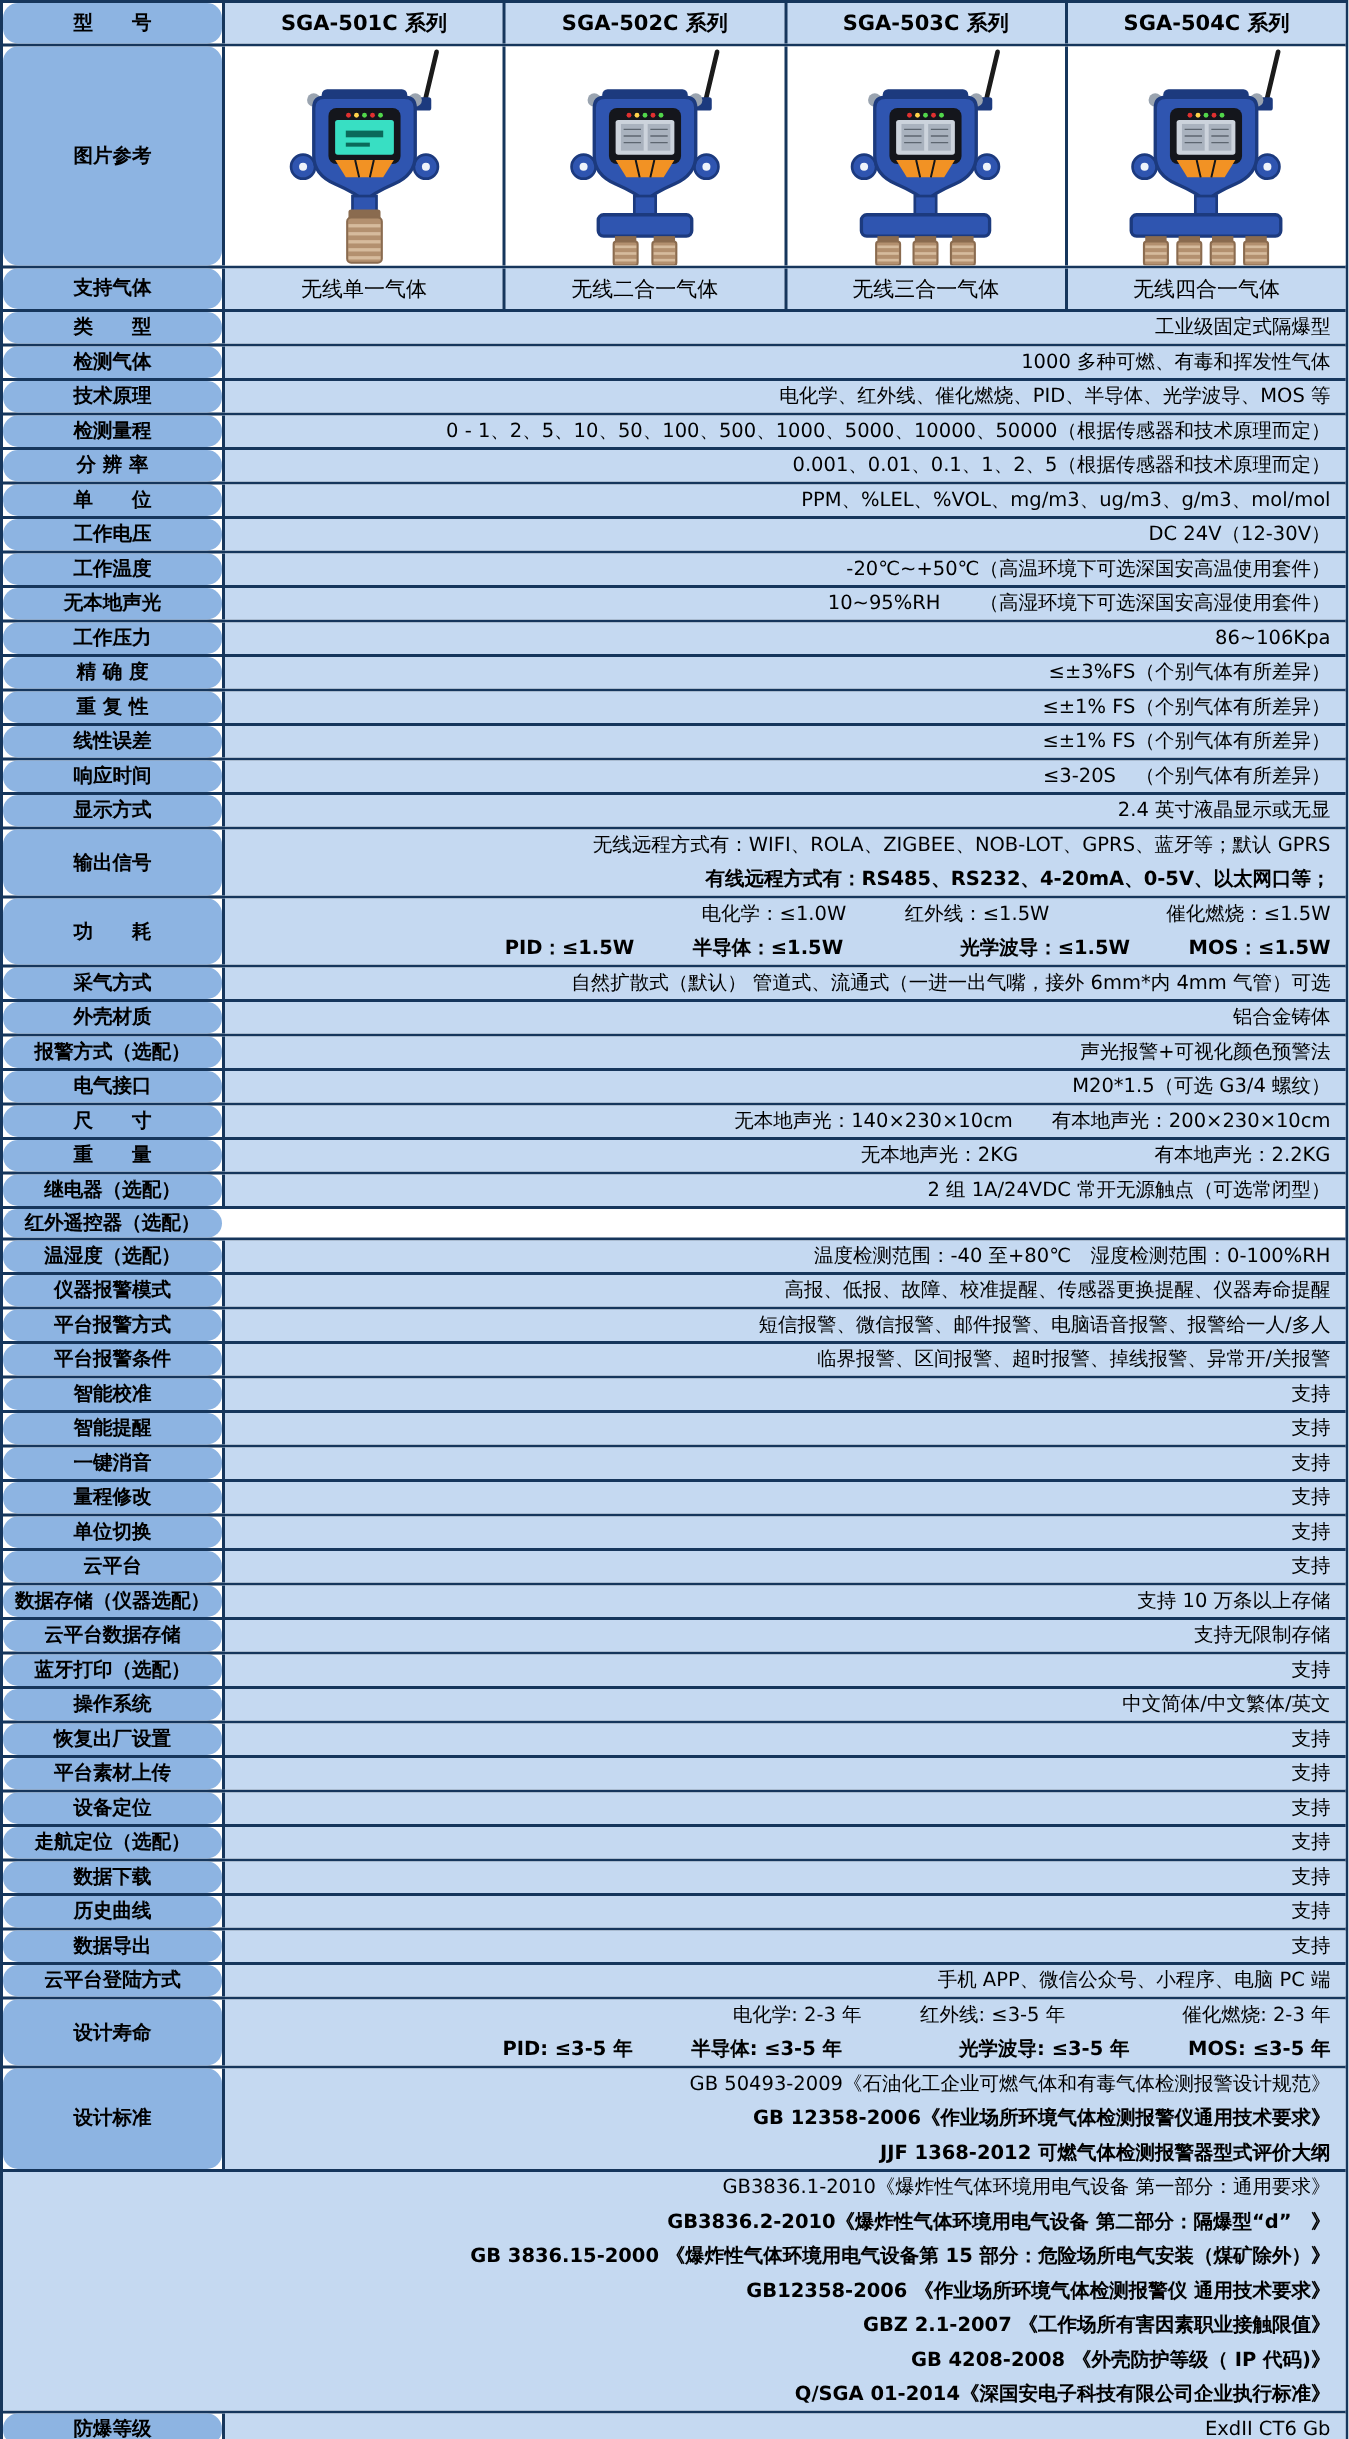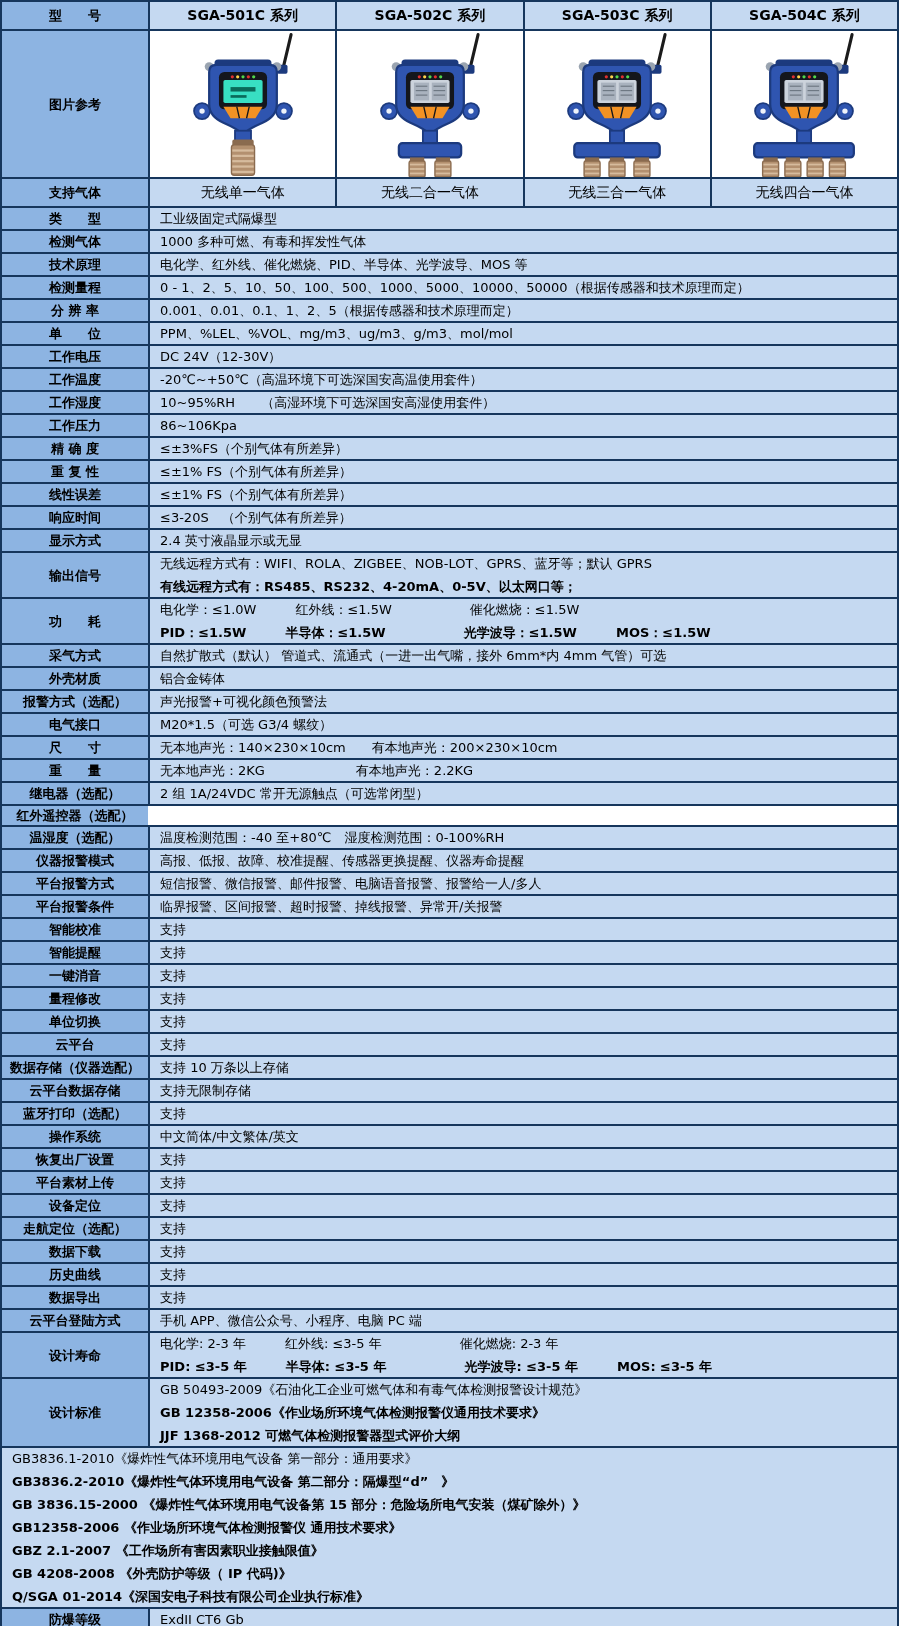--- a/index.html
+++ b/index.html
@@ -18,27 +18,29 @@
   .row:last-child { border-bottom:none; }
   .cell { border-left:2px solid #16365c; }
   .cell:first-child { border-left:none; }
   .cell.label {
     width:146px; flex:0 0 146px;
     background:#8db4e2;
     display:flex; align-items:center; justify-content:center;
     font-weight:bold; font-size:13px; line-height:17px;
     text-align:center; padding:1px 2px;
     white-space:pre-wrap;
+    border-radius:10px;
   }
   .cell.value {
     flex:1 1 auto;
     background:#c5d9f1;
     display:flex; flex-direction:column; justify-content:center;
     font-size:13px; padding:1px 10px;
     min-height:19px;
+    text-align:right;
   }
   .line { white-space:pre-wrap; line-height:19px; }
   .line + .line { margin-top:4px;font-weight:bold; }
   .header-row .cell, .gas-row .cell { min-height:27px; }
   .cell.model, .cell.gas {
     flex:1 1 0;
     background:#c5d9f1;
     display:flex; align-items:center; justify-content:center;
     text-align:center;
   }
@@ -292,21 +294,21 @@
           <div class="line">DC 24V（12-30V）</div>
         </div>
   </div>
       <div class="row spec-row">
     <div class="cell label">工作温度</div>
     <div class="cell value">
           <div class="line">-20℃~+50℃（高温环境下可选深国安高温使用套件）</div>
         </div>
   </div>
       <div class="row spec-row">
-    <div class="cell label">工作湿度</div>
+    <div class="cell label">无本地声光</div>
     <div class="cell value">
           <div class="line">10~95%RH　　（高湿环境下可选深国安高湿使用套件）</div>
         </div>
   </div>
       <div class="row spec-row">
     <div class="cell label">工作压力</div>
     <div class="cell value">
           <div class="line">86~106Kpa</div>
         </div>
   </div>

